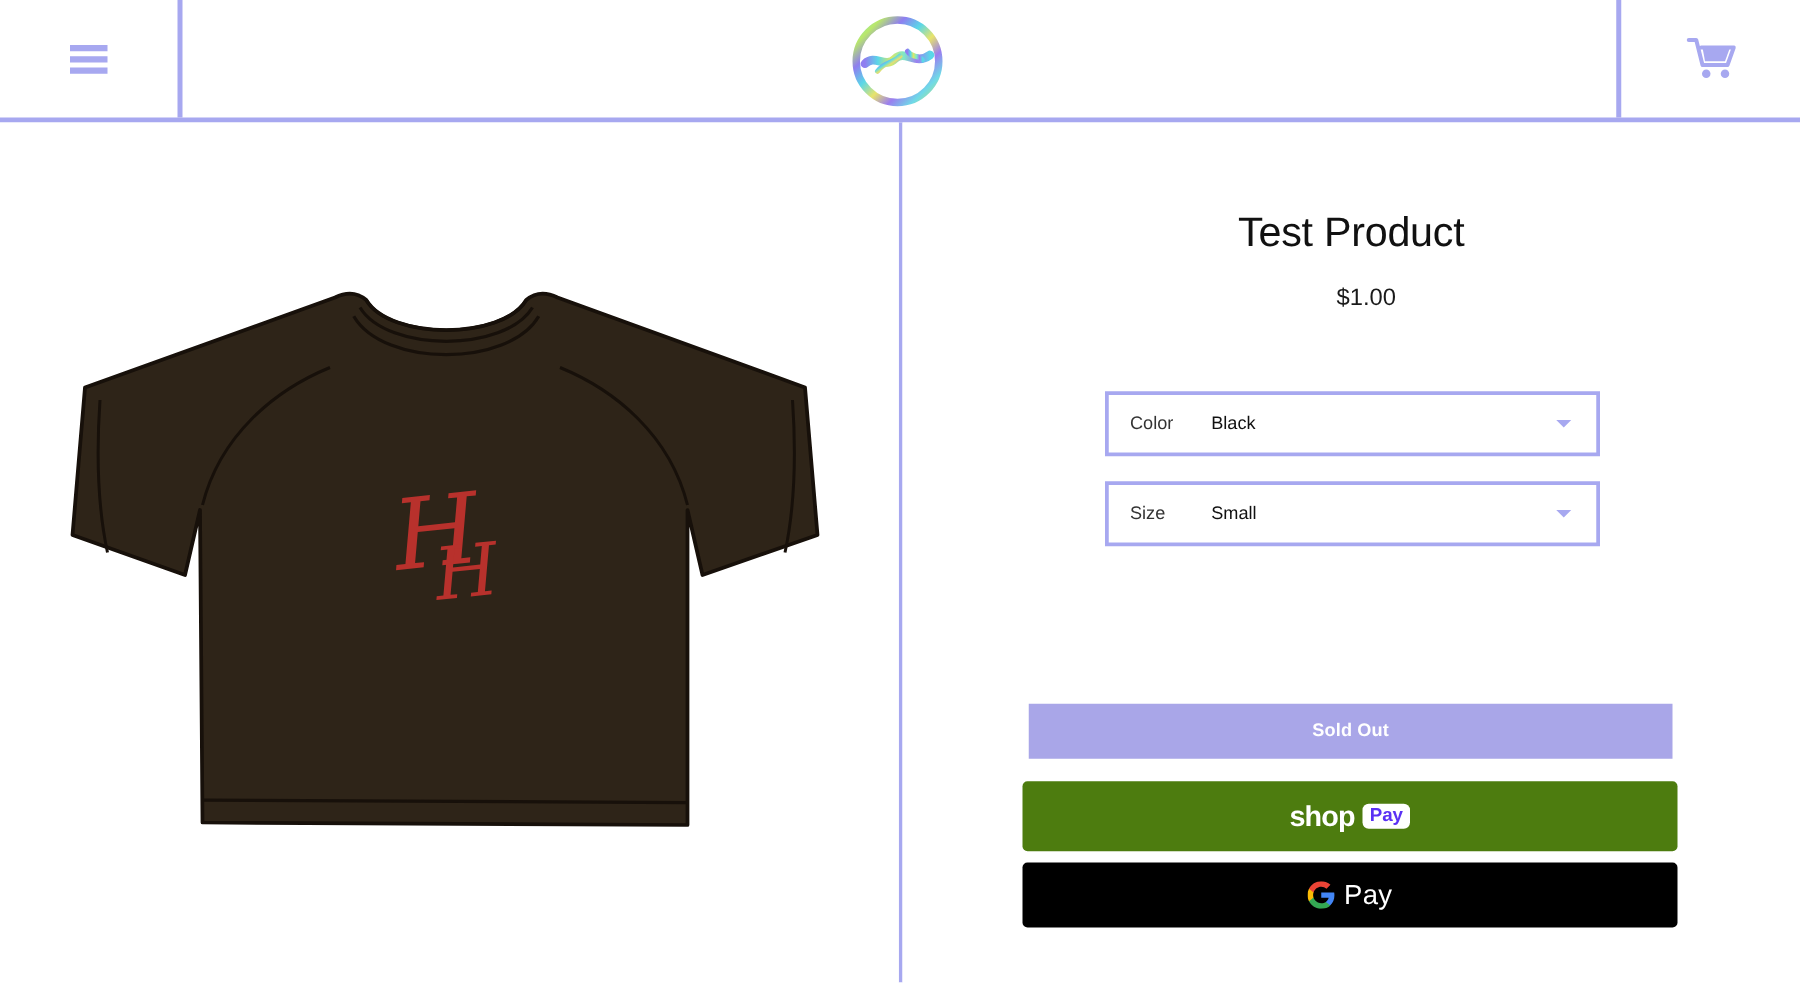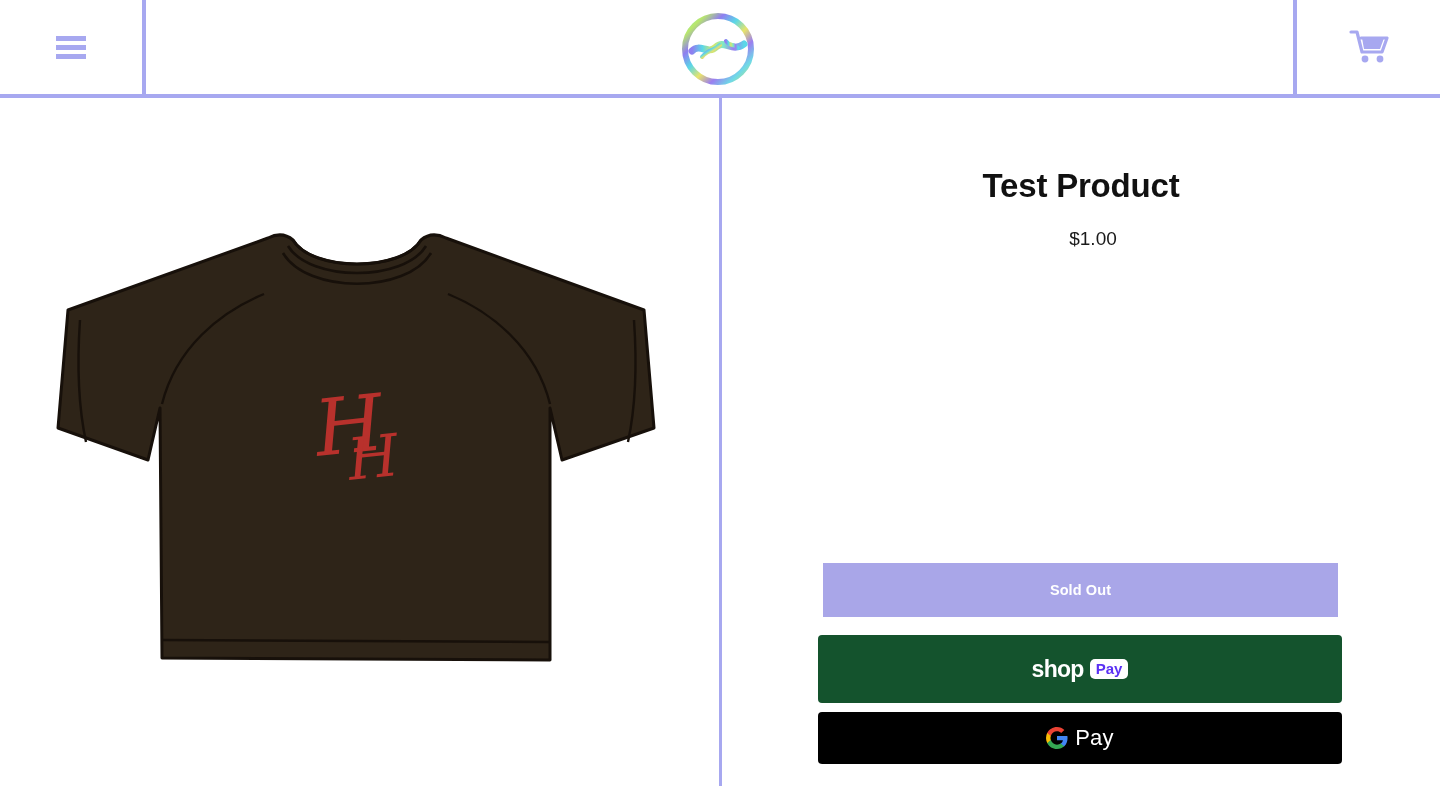--- a/index.html
+++ b/index.html
@@ -55,21 +55,21 @@
   }
 
   
   .product {
     position: absolute; left: 722px; top: 98px; width: 718px; height: 688px;
     background: #fff;
   }
   .product-title {
     position: absolute; left: 0; top: 69px; width: 718px;
     text-align: center;
-    font-size: 33px; font-weight: 700; color: #111111;
+    font-size: 33px; font-weight: 400; color: #111111;
     letter-spacing: -0.2px;
   }
   .product-price {
     position: absolute; left: 0; top: 130px; width: 718px;
     text-align: center;
     font-size: 19px; font-weight: 400; color: #1a1a1a; padding-left: 24px;
   }
 
   .options { position: absolute; left: 162px; top: 215px; width: 396px; }
   .select-row {
@@ -97,28 +97,28 @@
     border-top: 6px solid #a7a8f0;
   }
 
   .buttons { position: absolute; left: 96px; top: 465px; width: 524px; }
   .btn {
     display: block; width: 100%;
     border: none; outline: none; cursor: pointer;
     font-family: "Liberation Sans", sans-serif;
   }
   .btn-soldout {
-    height: 54px; background: #a9a6e8; color: #ffffff;
+    height: 44px; background: #a9a6e8; color: #ffffff;
     font-size: 14.5px; font-weight: 700;
     margin: 0 0 18px 5px; width: 515px;
     display: flex; align-items: center; justify-content: center;
     letter-spacing: 0.1px;
   }
   .btn-shoppay {
-    height: 68px; background: #14532d; border-radius: 4px;
+    height: 56px; background: #4d7c0f; border-radius: 4px;
     display: flex; align-items: center; justify-content: center;
     margin-bottom: 9px;
   }
   .btn-gpay {
     height: 52px; background: #000000; border-radius: 4px;
     display: flex; align-items: center; justify-content: center;
   }
 
   .shoppay-logo { display:flex; align-items:center; gap:6px; }
   .shoppay-word {
@@ -234,21 +234,31 @@
     </div>
   </div>
 
   <div class="product">
 
     <div class="product-title">Test Product</div>
     <div class="product-price">$1.00</div>
 
     <div class="options">
 
-
+      <div class="select-row">
+        <span class="select-label">Color</span>
+        <span class="select-value">Black</span>
+        <span class="chevron"></span>
+      </div>
+
+      <div class="select-row">
+        <span class="select-label">Size</span>
+        <span class="select-value">Small</span>
+        <span class="chevron"></span>
+      </div>
 
     </div>
 
     <div class="buttons">
 
       <button class="btn btn-soldout">Sold Out</button>
 
       <button class="btn btn-shoppay">
         <span class="shoppay-logo">
           <span class="shoppay-word">shop</span>

